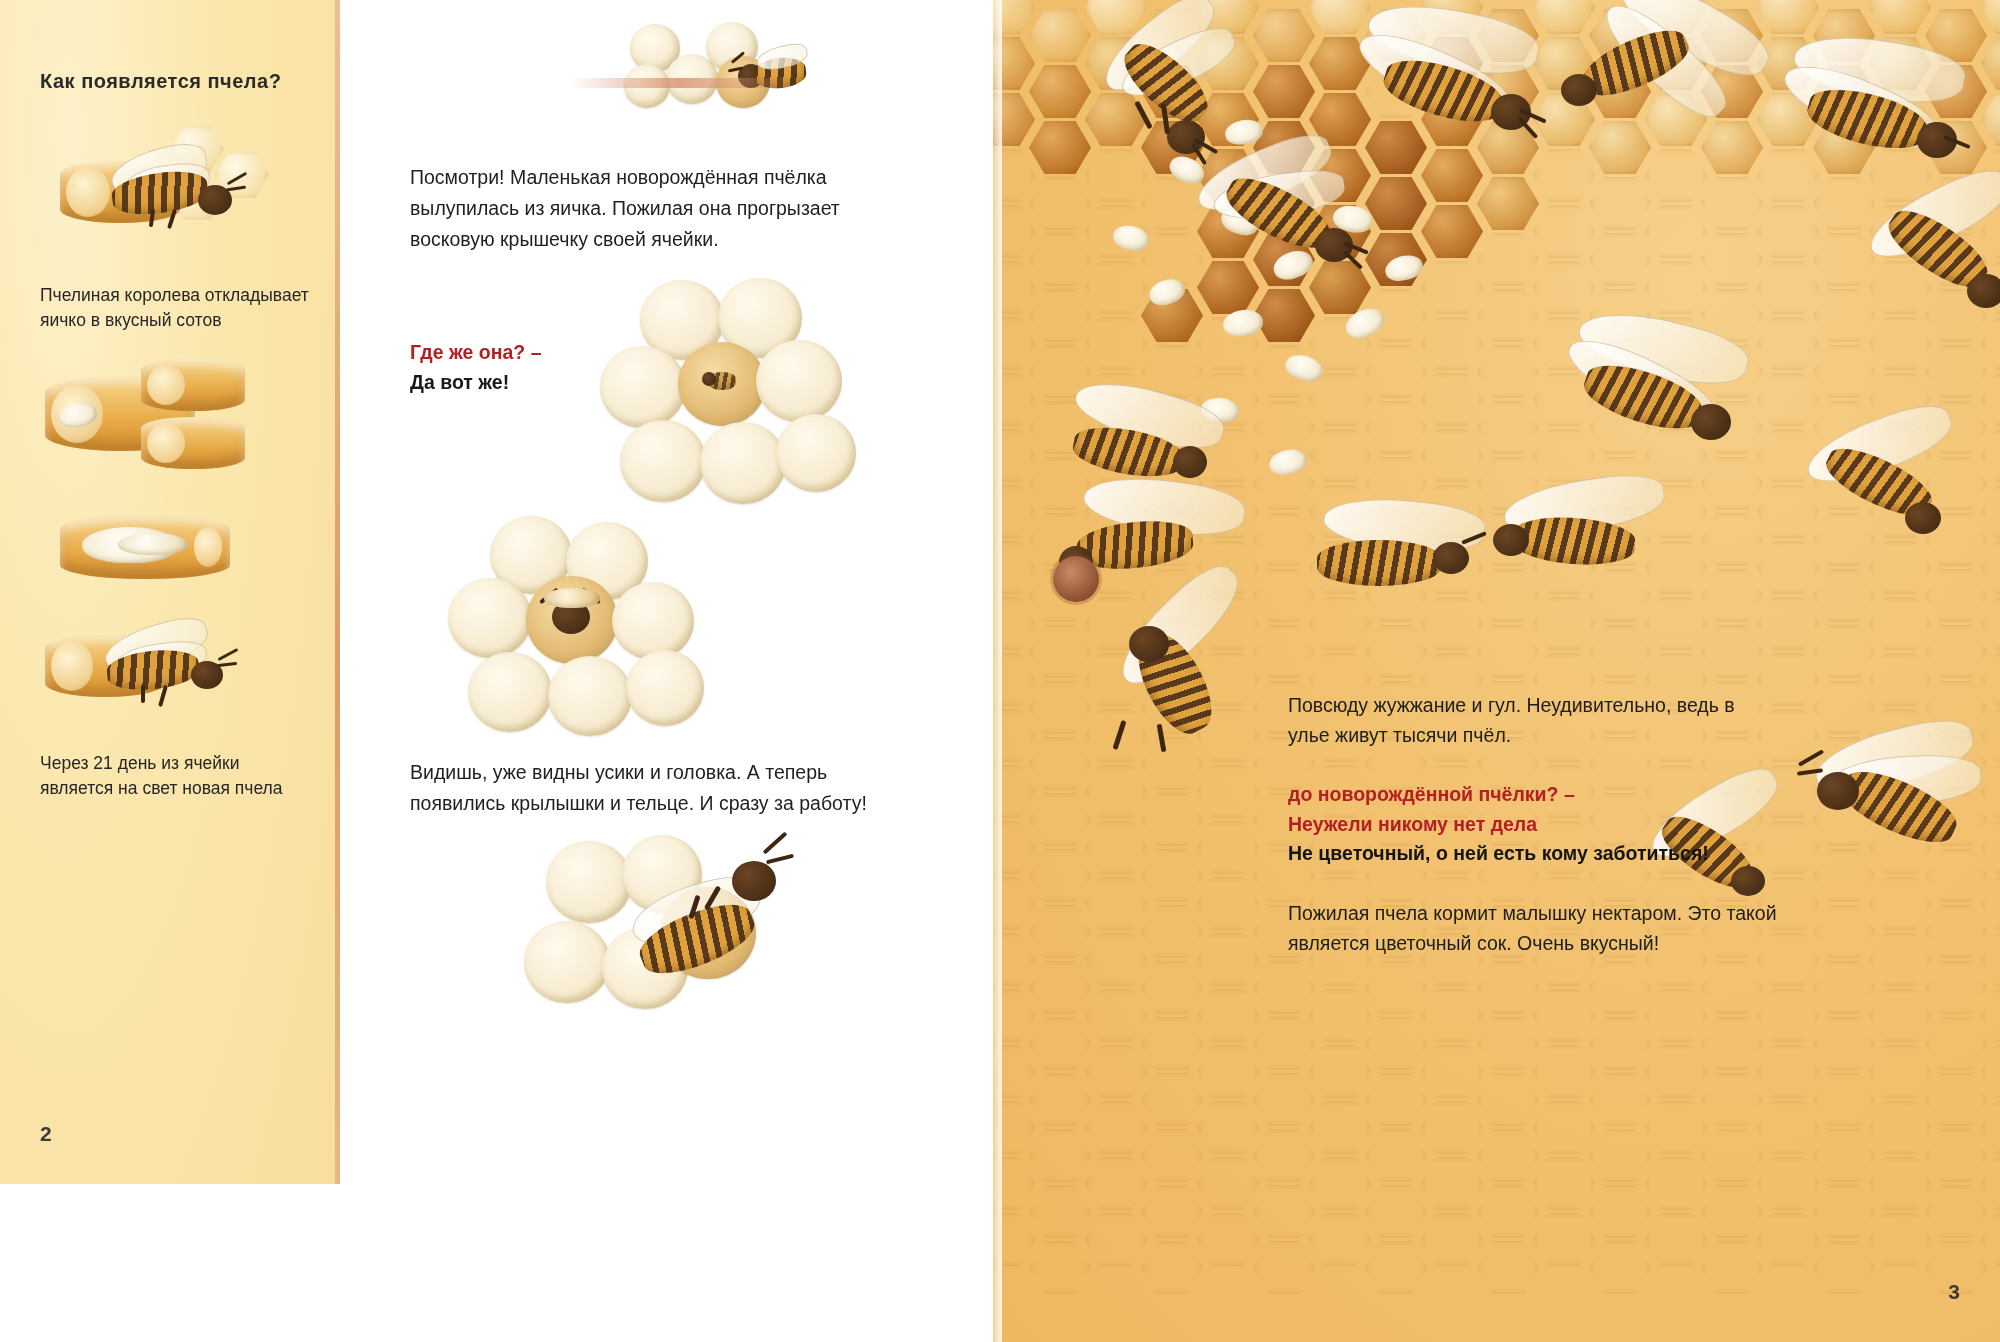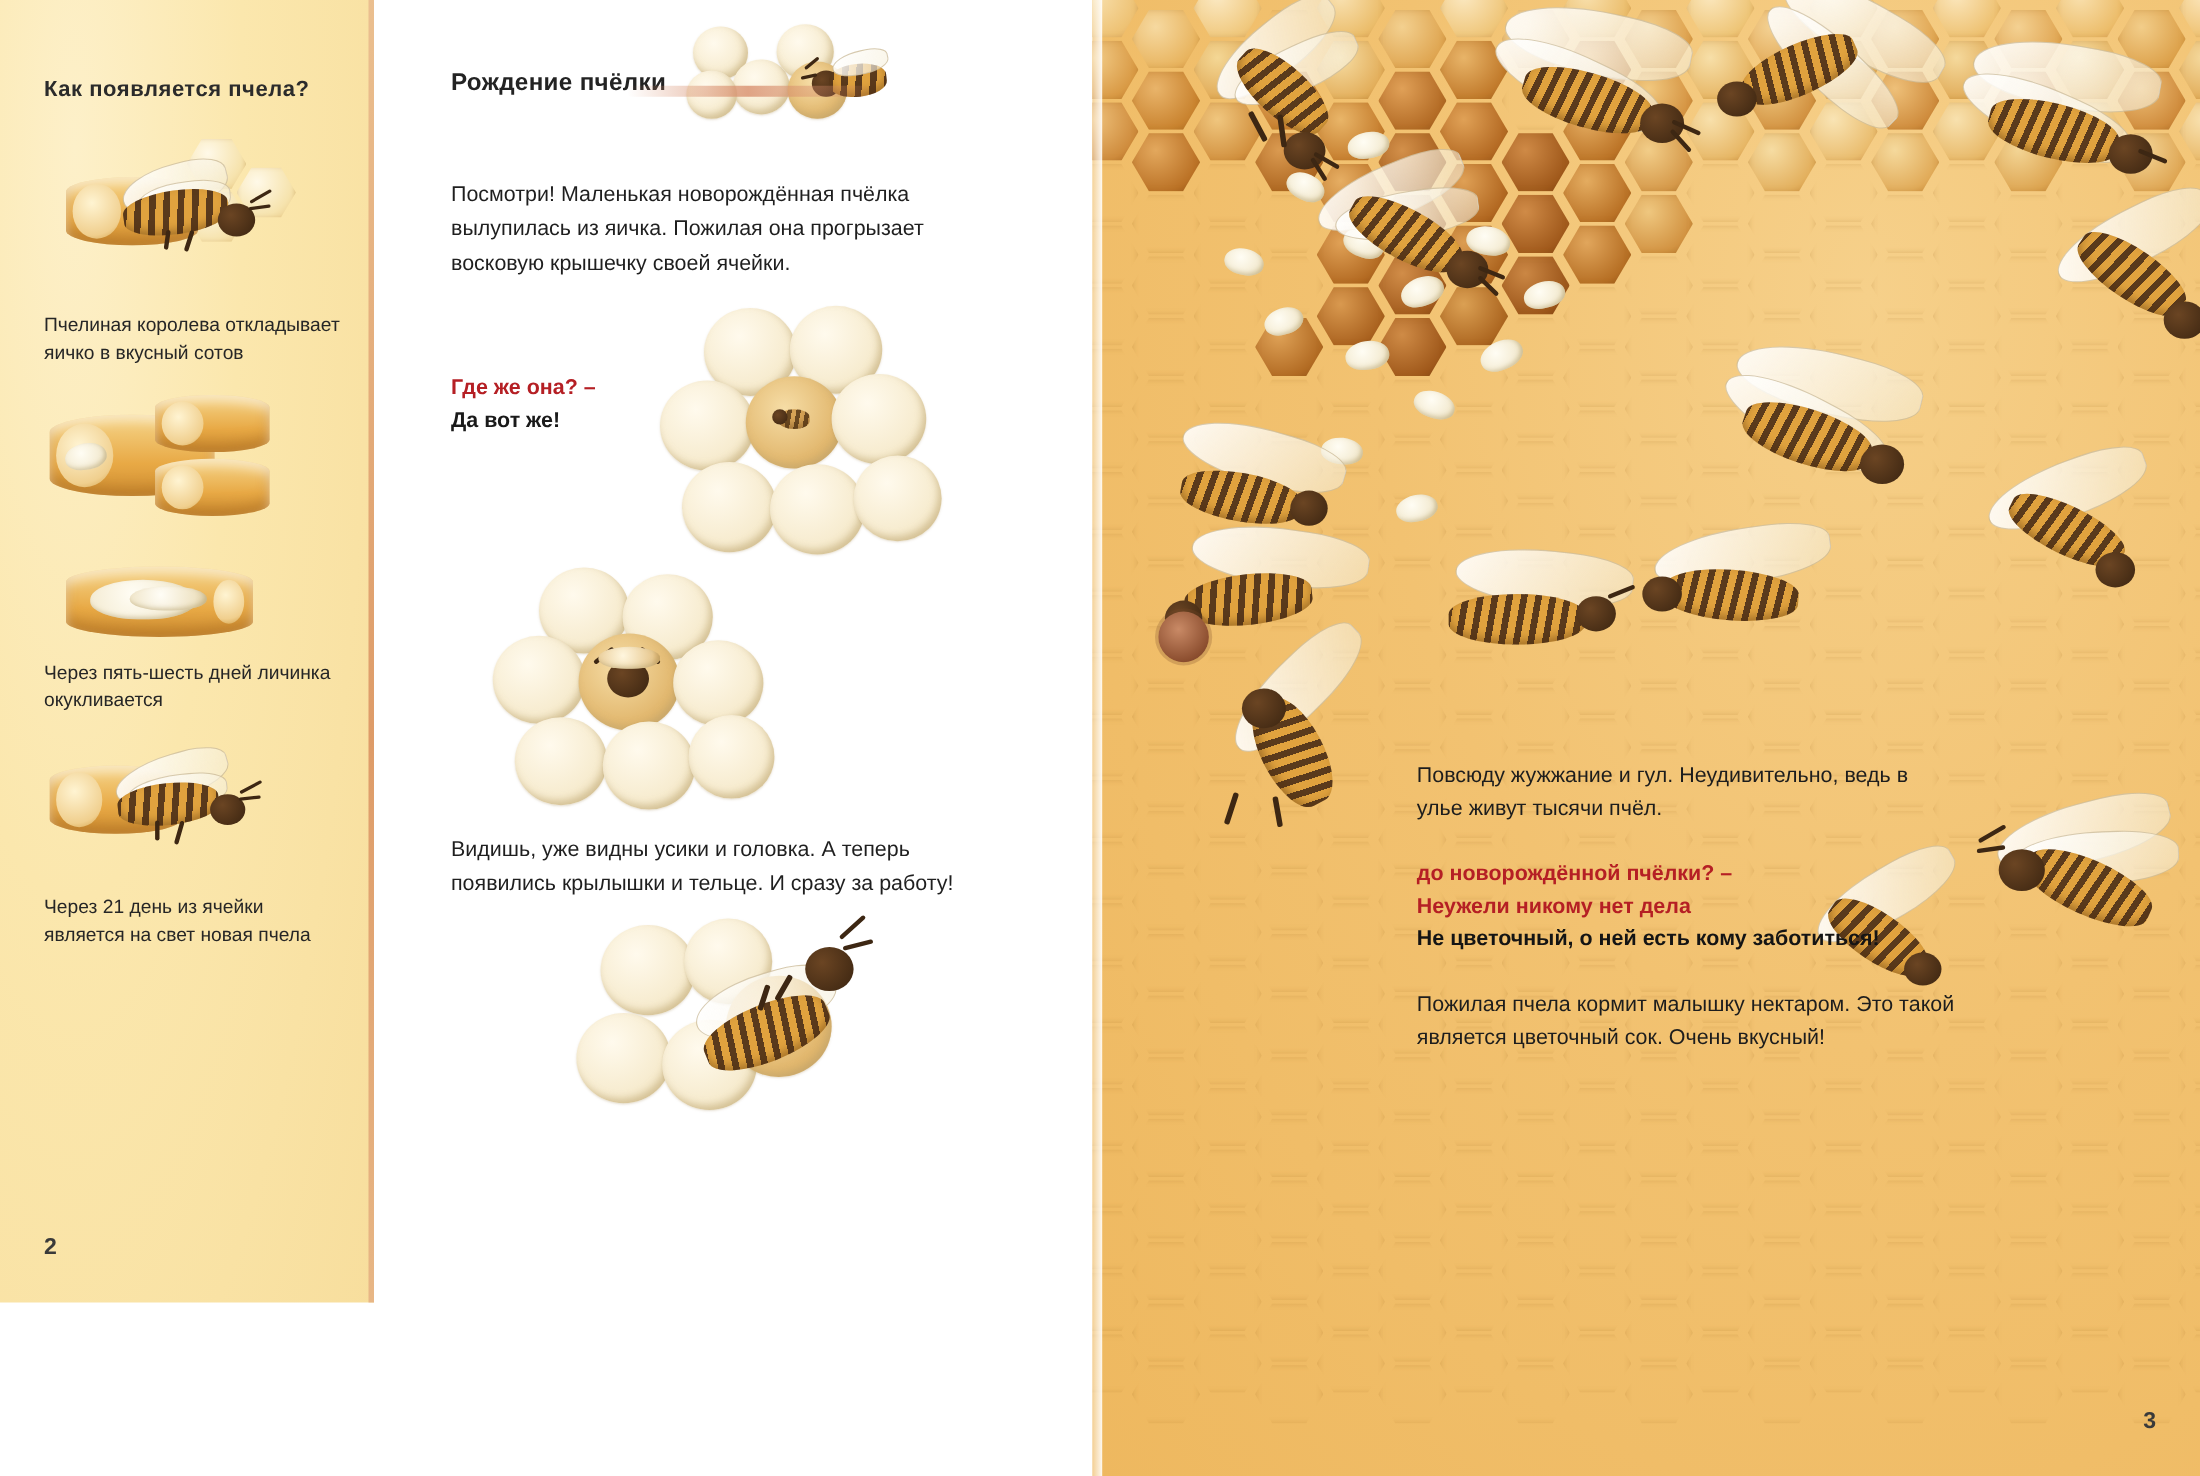--- a/index.html
+++ b/index.html
@@ -177,21 +177,20 @@
         </div>
       </div>
 
       <div class="side-block">
         <div class="ill ill-3">
           <div class="tube" style="left:0px;top:8px;width:170px;height:64px;"></div>
           <div class="larva" style="left:22px;top:20px;width:96px;height:36px;"></div>
           <div class="larva" style="left:58px;top:26px;width:70px;height:22px;background:radial-gradient(circle at 40% 35%,#fffdf6,#efe4c6 70%,#d8c79c);"></div>
           <div class="tube-in" style="left:134px;top:20px;width:28px;height:40px;"></div>
         </div>
-        <div class="side-cap">Через пять-шесть дней личинка окукливается</div>
       </div>
 
       <div class="side-block">
         <div class="ill ill-4">
           <div class="tube" style="left:0px;top:26px;width:120px;height:62px;"></div>
           <div class="tube-in" style="left:6px;top:32px;width:42px;height:50px;"></div>
           <div class="bee-wing" style="left:58px;top:16px;width:104px;height:38px;transform:rotate(-16deg);"></div>
           <div class="bee-wing" style="left:70px;top:34px;width:90px;height:30px;transform:rotate(-6deg);"></div>
           <div class="bee-body" style="left:62px;top:42px;width:92px;height:38px;transform:rotate(-6deg);"></div>
           <div class="bee-head" style="left:146px;top:52px;width:32px;height:28px;"></div>
@@ -203,21 +202,20 @@
         <div class="side-cap">Через 21 день из ячейки является на свет новая пчела</div>
       </div>
     </div>
 
     <div class="page-num-left">2</div>
 
     <div class="mid">
       <div class="mid-inner">
 
         <div style="position:relative;height:92px;">
-          <div class="mid-title">Рождение пчёлки</div>
 
           <div style="position:absolute;left:200px;top:-50px;width:300px;height:110px;">
             <div class="brood" style="left:0;top:0;width:300px;height:110px;">
               <div class="cell" style="left:20px;top:12px;width:50px;height:48px;"></div>
               <div class="cell" style="left:56px;top:42px;width:52px;height:50px;"></div>
               <div class="cell" style="left:14px;top:52px;width:46px;height:44px;"></div>
               <div class="cell" style="left:96px;top:10px;width:52px;height:50px;"></div>
               <div class="cell center" style="left:106px;top:44px;width:54px;height:52px;"></div>
               <div class="bee-head" style="left:128px;top:52px;width:26px;height:24px;"></div>
               <div class="bee-body" style="left:144px;top:46px;width:52px;height:30px;transform:rotate(-6deg);"></div>

